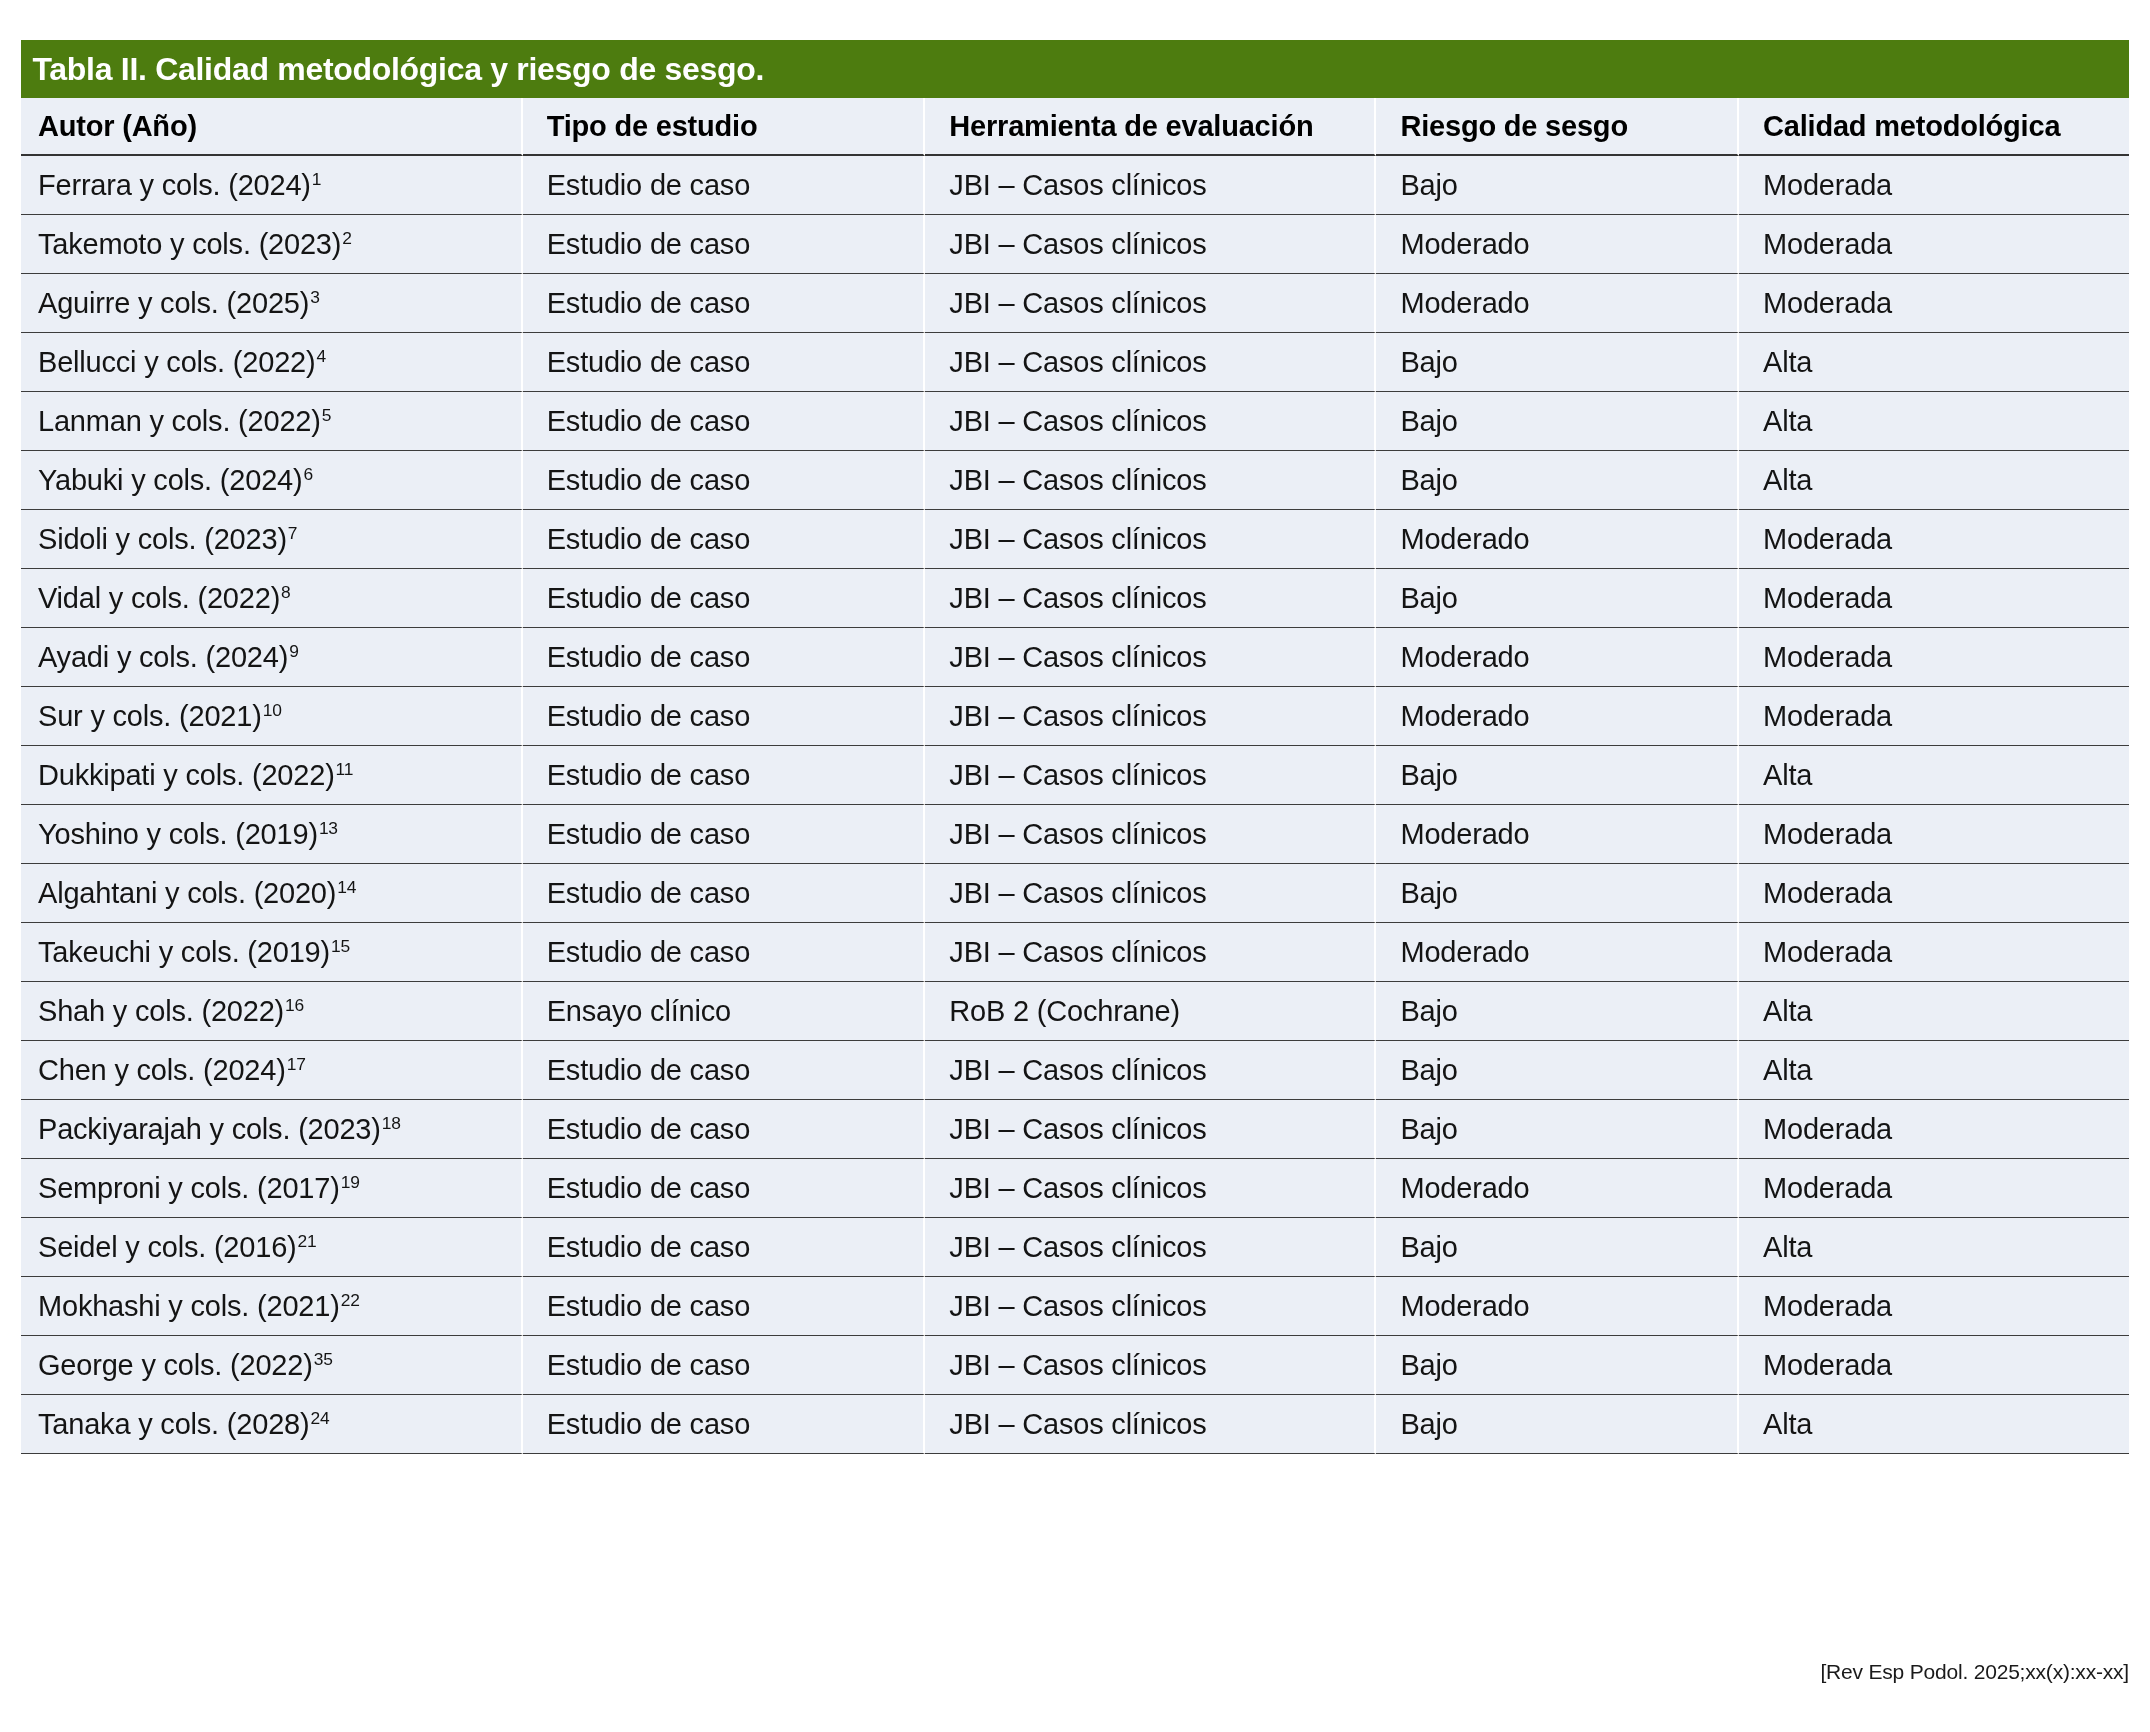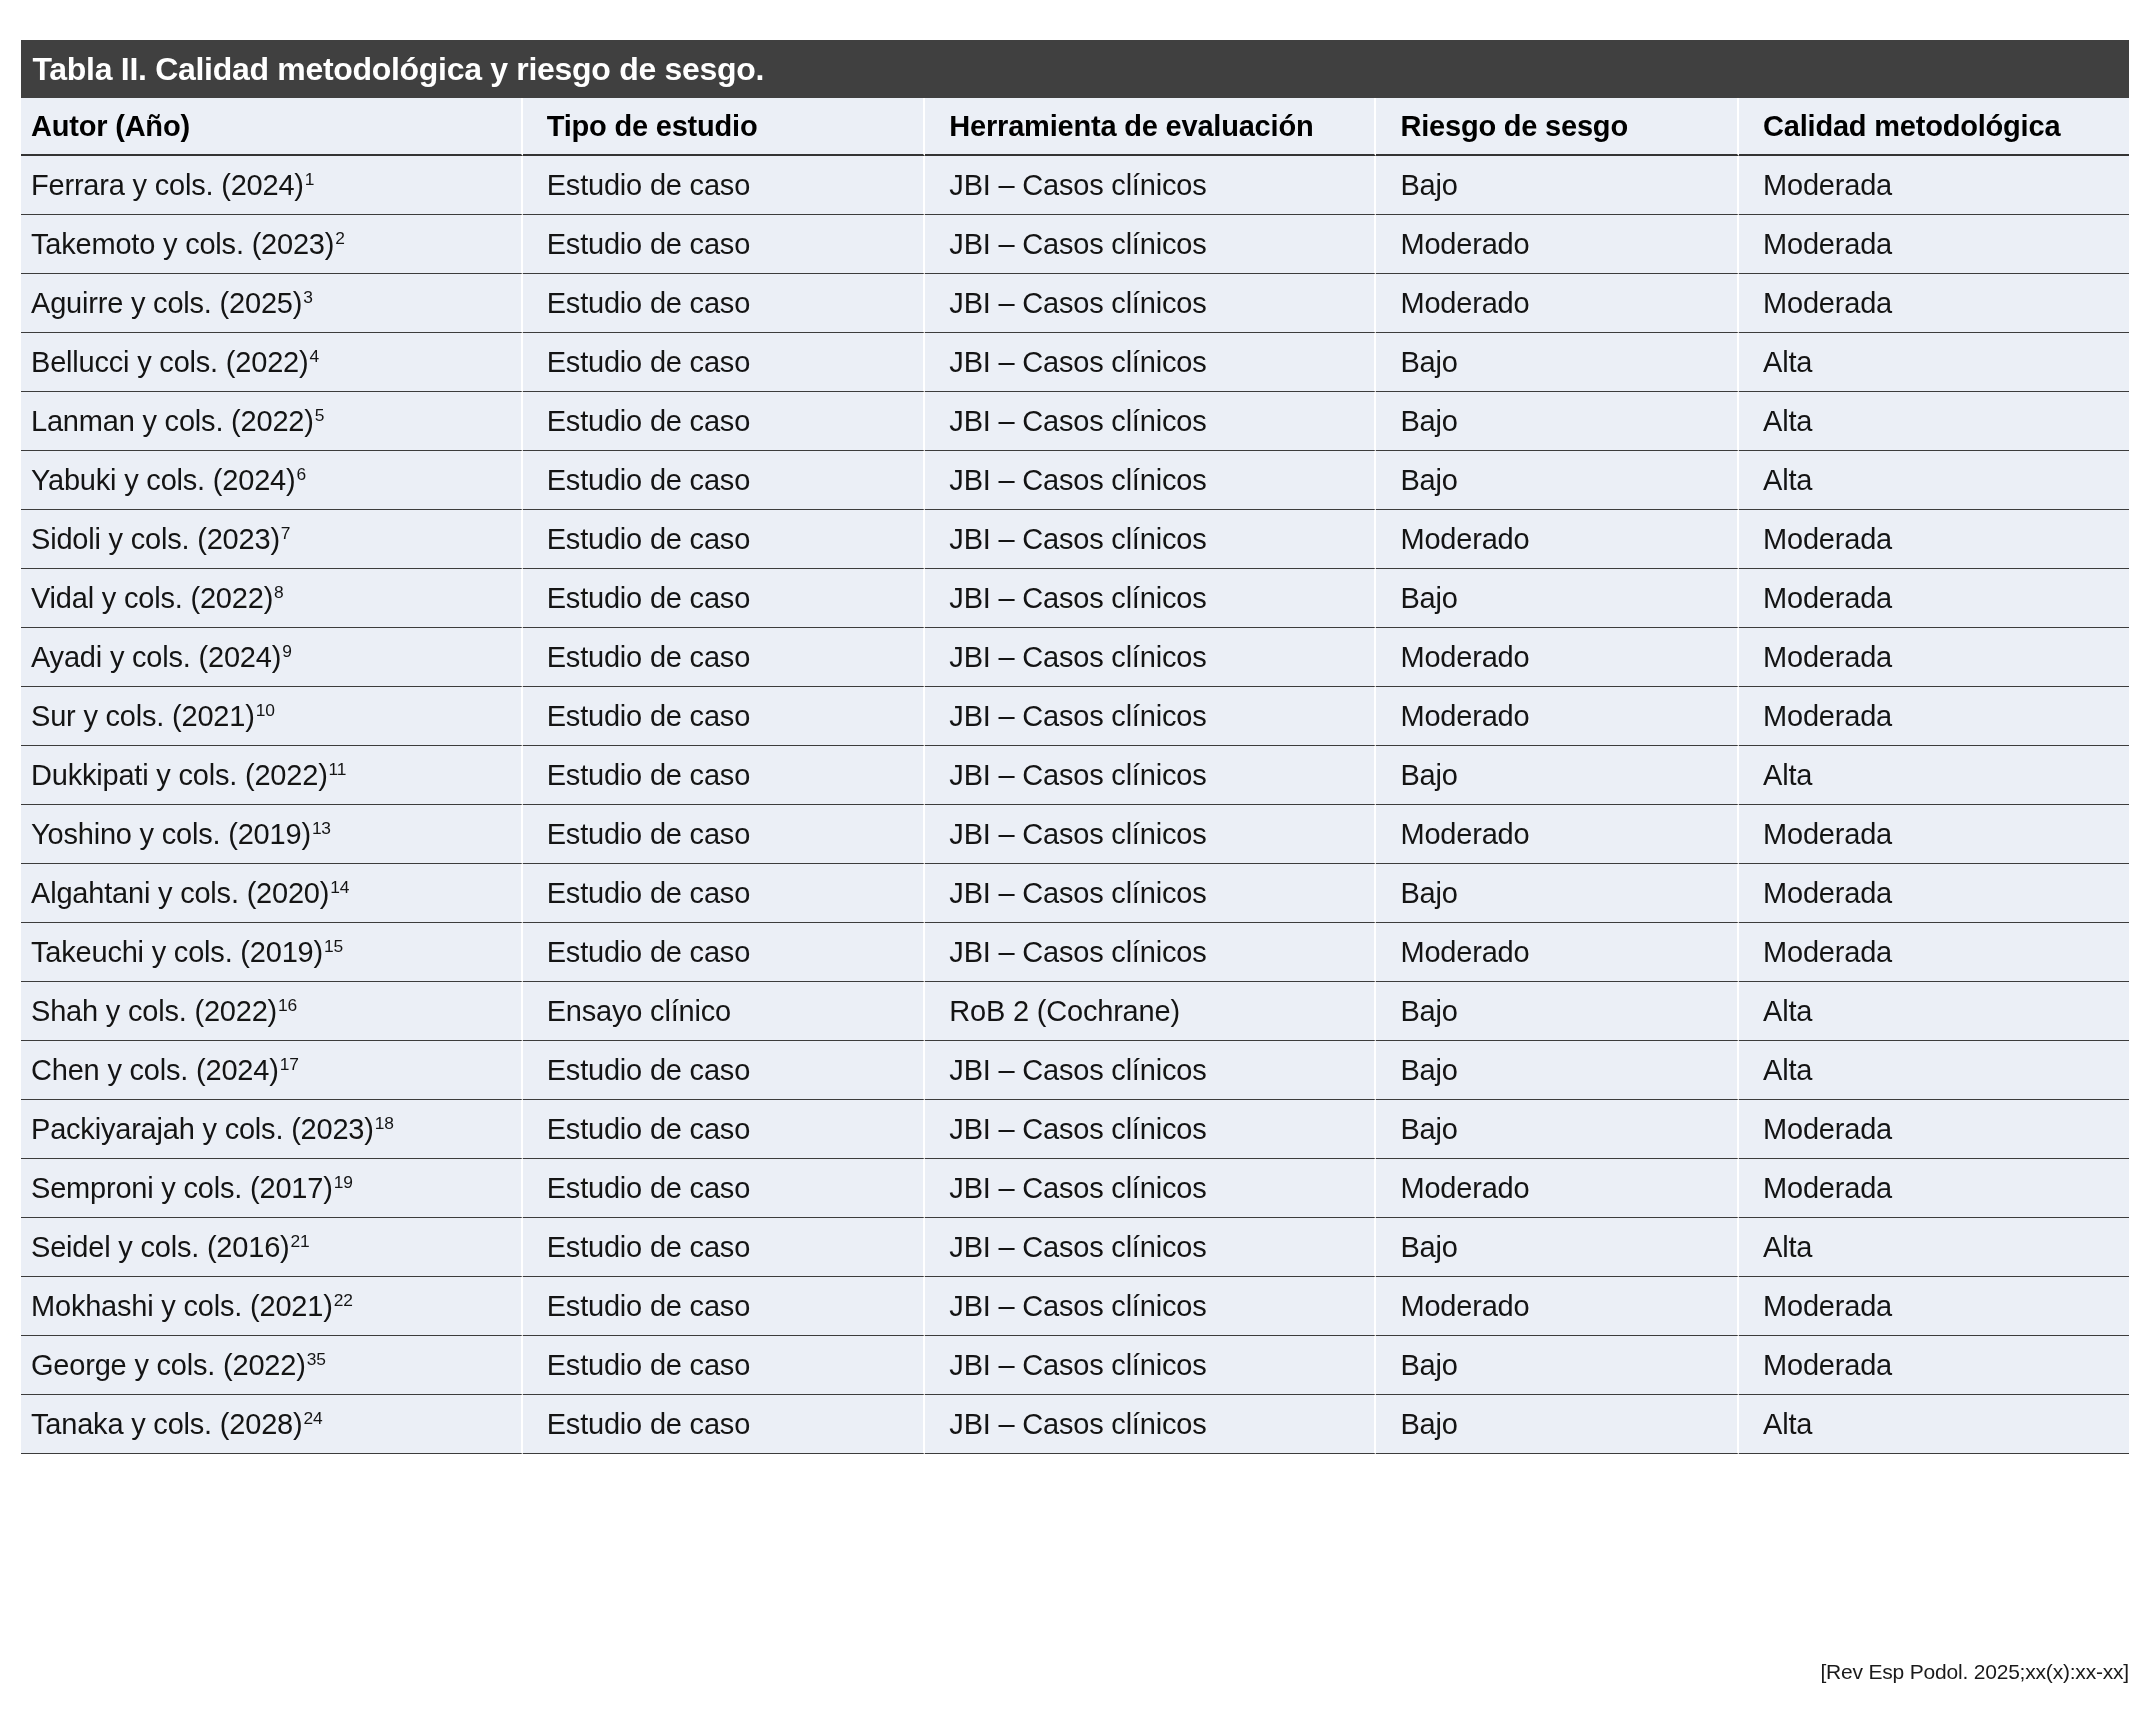--- a/index.html
+++ b/index.html
@@ -11,21 +11,21 @@
     font-family: "Liberation Sans", sans-serif;
     color: #111111;
   }
   .table-figure {
     position: absolute;
     left: 21px;
     top: 40px;
     width: 2108px;
   }
   .title-bar {
-    background: #404040;
+    background: #4d7c0f;
     height: 58px;
     display: flex;
     align-items: center;
     padding-left: 11.5px;
     box-sizing: border-box;
   }
   .title-bar span {
     color: #ffffff;
     font-size: 32px;
     font-weight: 700;
@@ -40,21 +40,21 @@
   table.qtable th, table.qtable td {
     background: #ebeff6;
     text-align: left;
     vertical-align: middle;
     padding: 0 7.7px 0 24px;
     box-sizing: content-box;
     overflow: hidden;
     white-space: nowrap;
     letter-spacing: -0.2px;
   }
-  table.qtable th:first-child, table.qtable td:first-child { padding-left: 10px; }
+  table.qtable th:first-child, table.qtable td:first-child { padding-left: 17px; }
   table.qtable th {
     height: 56px;
     font-size: 29px;
     font-weight: 700;
     color: #000000;
     border-bottom: 2.9px solid #333333;
     border-right: 2.9px solid #ffffff;
   }
   table.qtable td {
     height: 58px;

